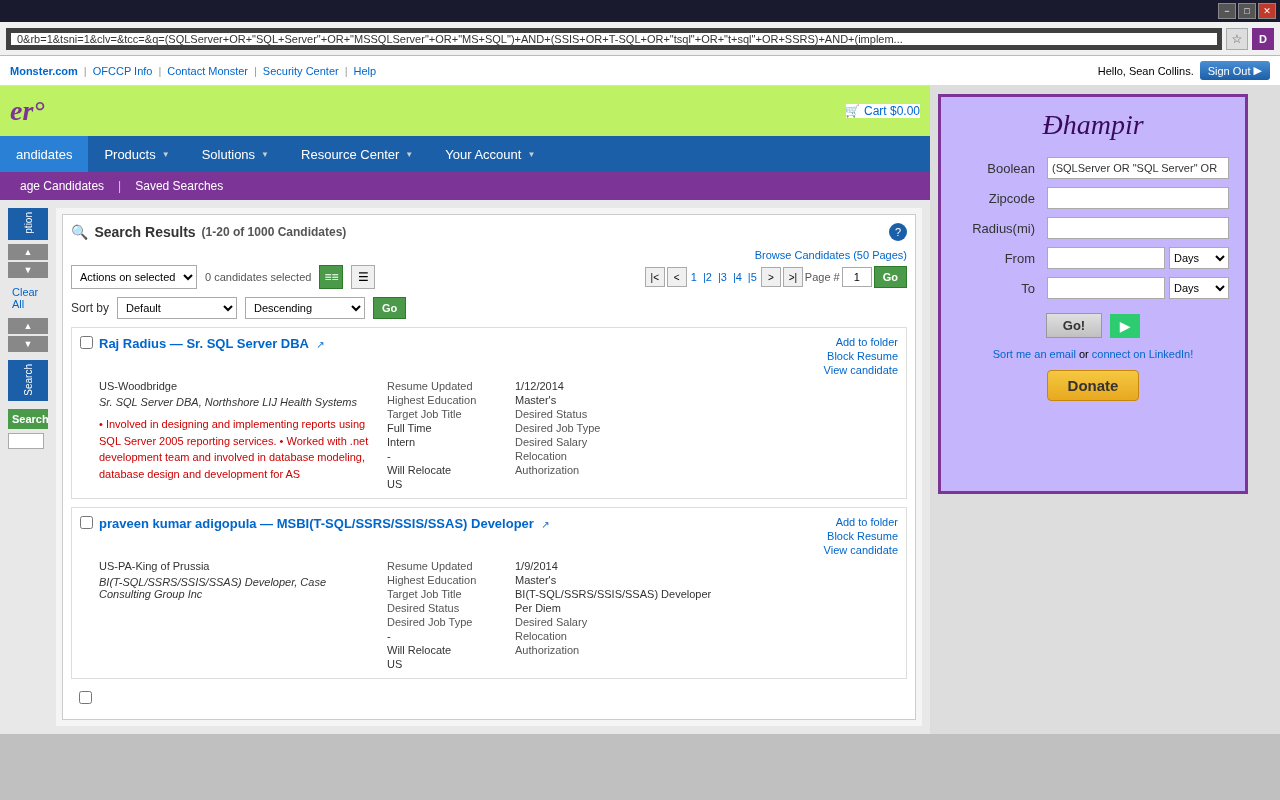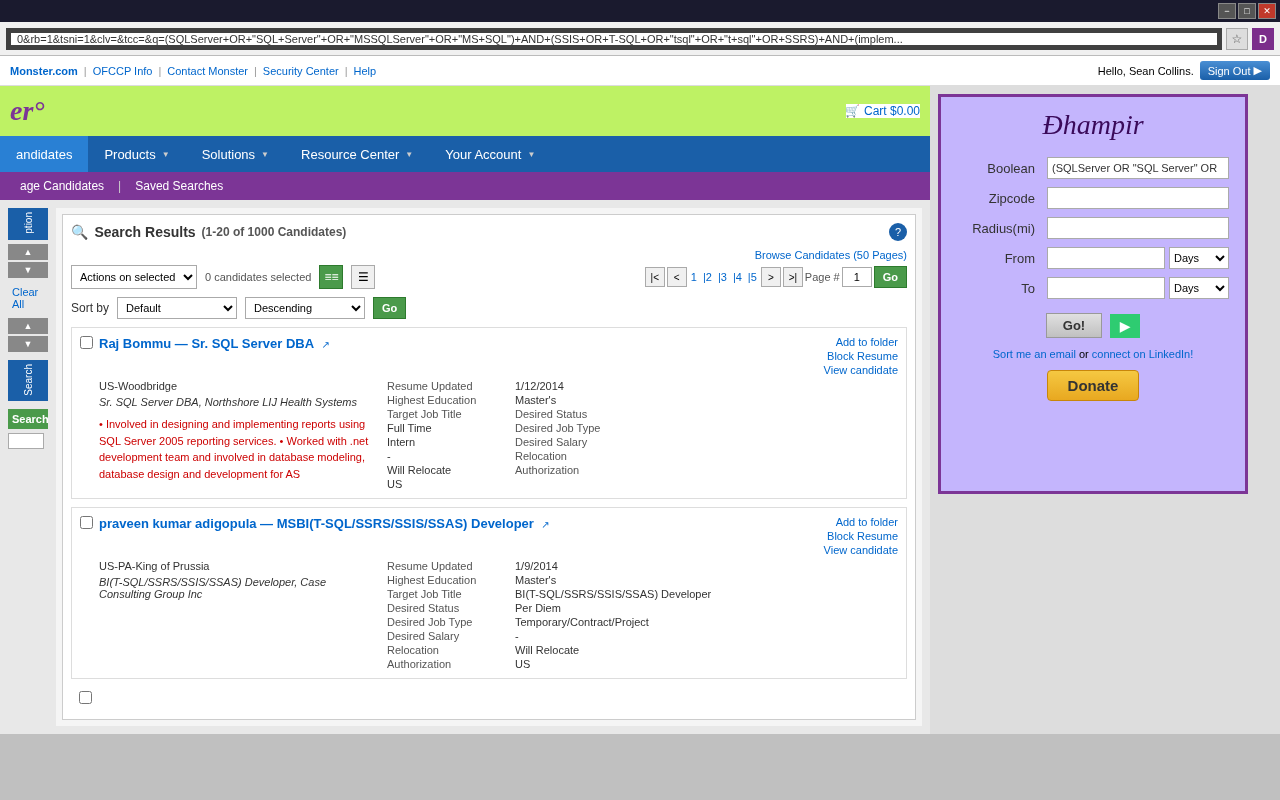--- a/index.html
+++ b/index.html
@@ -628,21 +628,21 @@
             </select>
             <button class="go-btn">Go</button>
           </div>
 
           <div class="candidate-row">
             <div style="display:flex; align-items:flex-start; gap:6px;">
               <input type="checkbox" style="">
               <div style="flex:1;">
                 <div class="candidate-header">
                   <div>
-                    <a class="candidate-name">Raj Bommu — Sr. SQL Server DBA</a>
+                    <a class="candidate-name">Raj Radius — Sr. SQL Server DBA</a>
                     <span class="external-link">↗</span>
                   </div>
                   <div class="candidate-actions">
                     <span class="action-link">Add to folder</span>
                     <span class="action-link">Block Resume</span>
                     <span class="action-link">View candidate</span>
                   </div>
                 </div>
                 <div class="candidate-details">
                   <div class="candidate-left">
@@ -699,21 +699,20 @@
                     <div class="detail-grid">
                       <span class="detail-label">Resume Updated</span>
                       <span class="detail-value">1/9/2014</span>
                       <span class="detail-label">Highest Education</span>
                       <span class="detail-value">Master's</span>
                       <span class="detail-label">Target Job Title</span>
                       <span class="detail-value">BI(T-SQL/SSRS/SSIS/SSAS) Developer</span>
                       <span class="detail-label">Desired Status</span>
                       <span class="detail-value">Per Diem</span>
                       <span class="detail-label">Desired Job Type</span>
-                      <span class="detail-value">Temporary/Contract/Project</span>
                       <span class="detail-label">Desired Salary</span>
                       <span class="detail-value">-</span>
                       <span class="detail-label">Relocation</span>
                       <span class="detail-value">Will Relocate</span>
                       <span class="detail-label">Authorization</span>
                       <span class="detail-value">US</span>
                     </div>
                   </div>
                 </div>
               </div>

